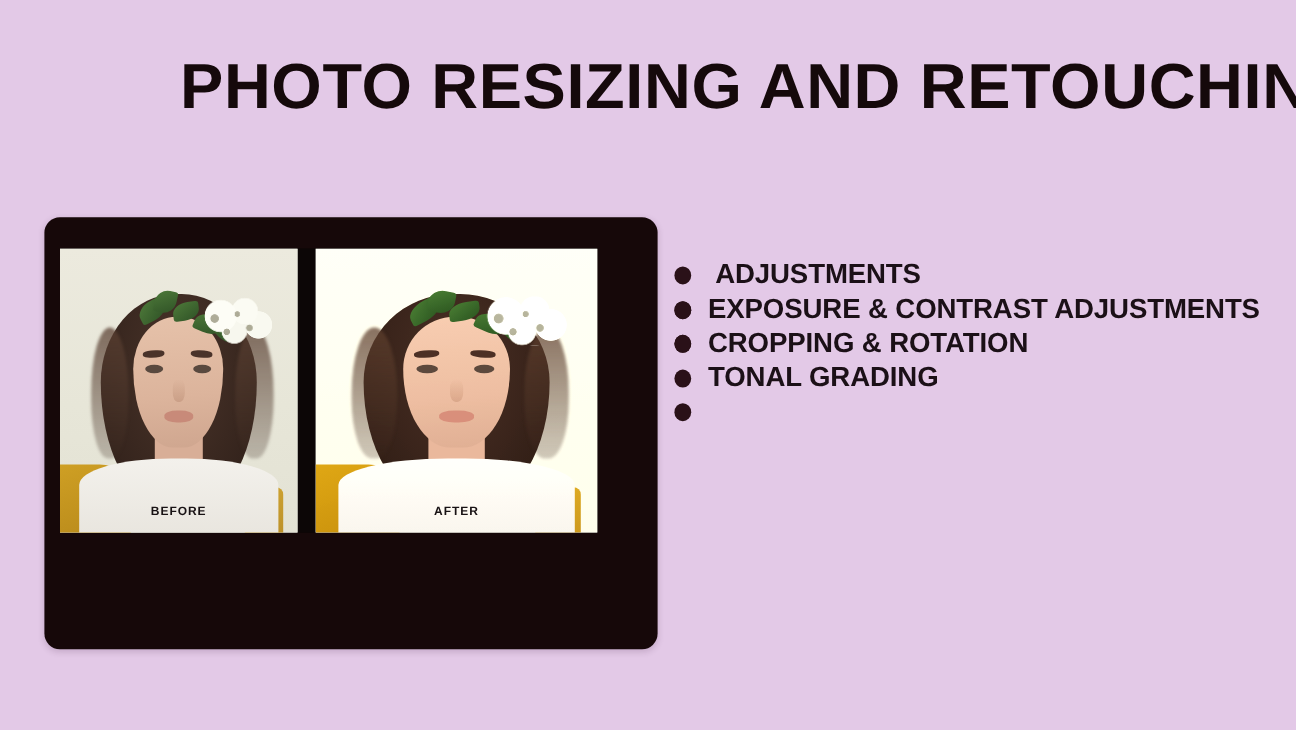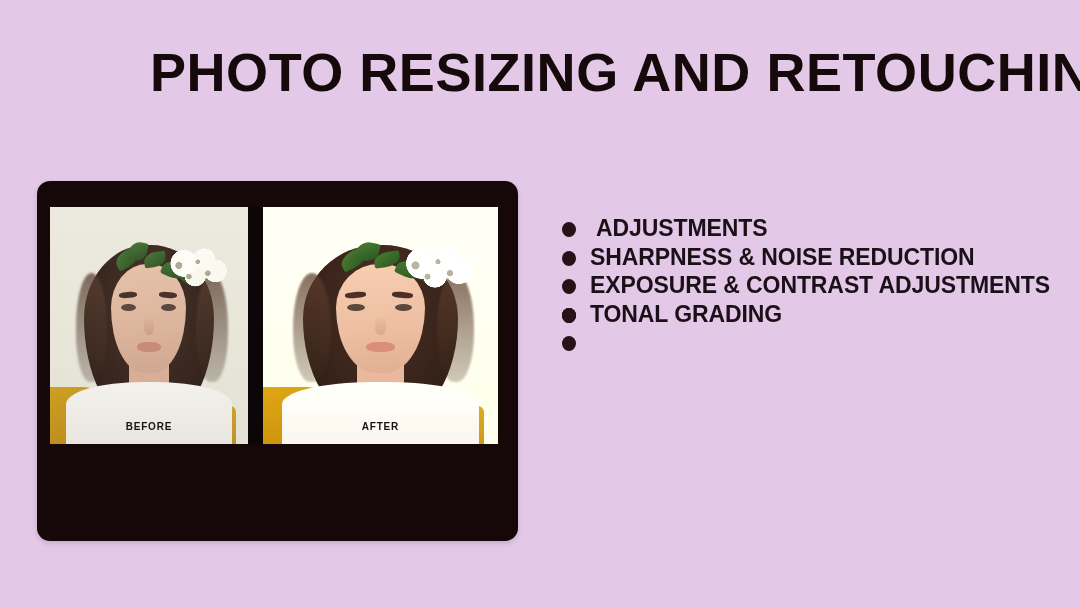--- a/index.html
+++ b/index.html
@@ -46,20 +46,21 @@
   .photo-frame {
     position: absolute;
     left: 37px;
     top: 181px;
     width: 481px;
     height: 360px;
     background: #160809;
     border-radius: 13px;
     box-shadow: 0 2px 5px rgba(60, 30, 60, 0.18);
     overflow: hidden;
+    padding-left: 30px;
   }
   .photo-strip {
     position: absolute;
     left: 13px;
     top: 26px;
     width: 448px;
     height: 237px;
     display: flex;
     background: #0c0606;
     overflow: hidden;
@@ -348,34 +349,34 @@
 
   <ul class="bullet-list" style="list-style:none;margin:0;padding:0">
 
     <li class="bullet-item">
       <span class="dot"></span>
       <span class="cont">ADJUSTMENTS</span>
     </li>
 
     <li class="bullet-item">
       <span class="dot"></span>
-      <span>SHARPNESS &amp; NOISE REDUCTION</span>
     </li>
 
     <li class="bullet-item">
       <span class="dot"></span>
       <span>EXPOSURE &amp; CONTRAST ADJUSTMENTS</span>
     </li>
 
     <li class="bullet-item">
       <span class="dot"></span>
     </li>
 
     <li class="bullet-item">
       <span class="dot"></span>
+      <span>CROPPING &amp; ROTATION</span>
     </li>
 
     <li class="bullet-item">
       <span class="dot"></span>
       <span>TONAL GRADING</span>
     </li>
 
     <li class="bullet-item">
       <span class="dot"></span>
     </li>

